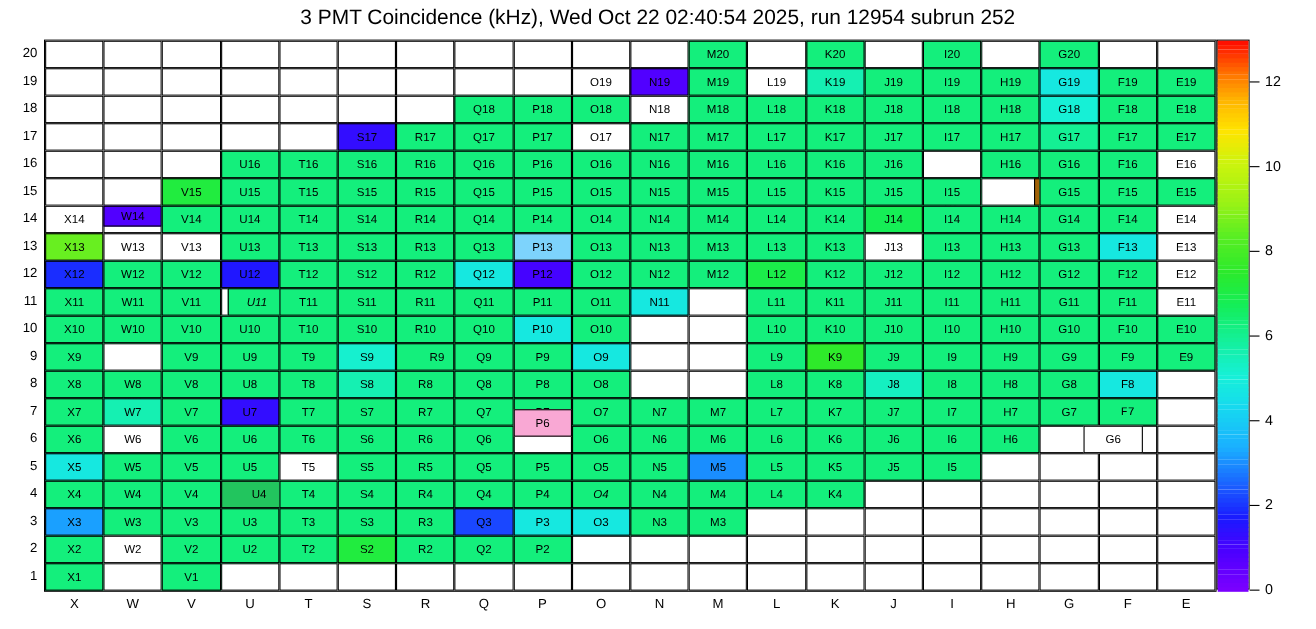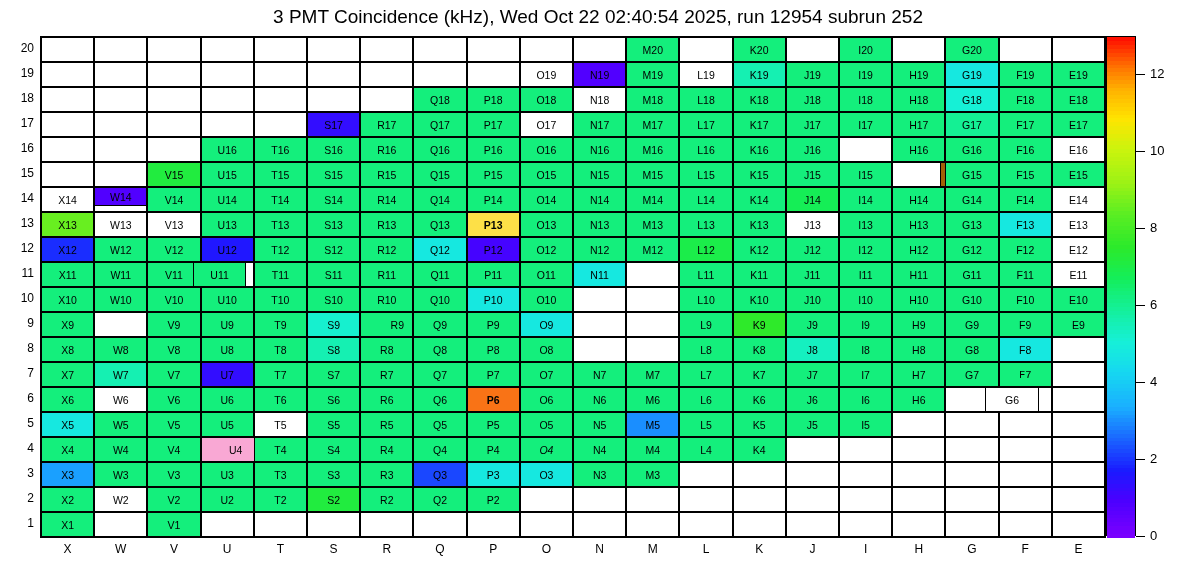--- a/index.html
+++ b/index.html
@@ -558,21 +558,21 @@
     <div class="cell" style="left: 957.6px; top: 150px; width: 53.2px; height: 25px; background: rgb(20, 239, 124);">F14</div>
     <div class="cell" style="left: 1010.8px; top: 150px; width: 53.2px; height: 25px; background: rgb(255, 255, 255);">E14</div>
     <div class="cell" style="left: 0px; top: 175px; width: 53.2px; height: 25px; background: rgb(104, 239, 32);">X13</div>
     <div class="cell" style="left: 53.2px; top: 175px; width: 53.2px; height: 25px; background: rgb(255, 255, 255);">W13</div>
     <div class="cell" style="left: 106.4px; top: 175px; width: 53.2px; height: 25px; background: rgb(255, 255, 255);">V13</div>
     <div class="cell" style="left: 159.6px; top: 175px; width: 53.2px; height: 25px; background: rgb(20, 239, 124);">U13</div>
     <div class="cell" style="left: 212.8px; top: 175px; width: 53.2px; height: 25px; background: rgb(20, 239, 124);">T13</div>
     <div class="cell" style="left: 266px; top: 175px; width: 53.2px; height: 25px; background: rgb(20, 239, 124);">S13</div>
     <div class="cell" style="left: 319.2px; top: 175px; width: 53.2px; height: 25px; background: rgb(20, 239, 124);">R13</div>
     <div class="cell" style="left: 372.4px; top: 175px; width: 53.2px; height: 25px; background: rgb(20, 239, 124);">Q13</div>
-    <div class="cell" style="left: 425.6px; top: 175px; width: 53.2px; height: 25px; background: #fde047; font-weight: bold;">P13</div>
+    <div class="cell" style="left: 425.6px; top: 175px; width: 53.2px; height: 25px; background: #7dd3fc;">P13</div>
     <div class="cell" style="left: 478.8px; top: 175px; width: 53.2px; height: 25px; background: rgb(20, 239, 124);">O13</div>
     <div class="cell" style="left: 532px; top: 175px; width: 53.2px; height: 25px; background: rgb(20, 239, 124);">N13</div>
     <div class="cell" style="left: 585.2px; top: 175px; width: 53.2px; height: 25px; background: rgb(20, 239, 124);">M13</div>
     <div class="cell" style="left: 638.4px; top: 175px; width: 53.2px; height: 25px; background: rgb(20, 239, 124);">L13</div>
     <div class="cell" style="left: 691.6px; top: 175px; width: 53.2px; height: 25px; background: rgb(20, 239, 124);">K13</div>
     <div class="cell" style="left: 744.8px; top: 175px; width: 53.2px; height: 25px; background: rgb(255, 255, 255);">J13</div>
     <div class="cell" style="left: 798px; top: 175px; width: 53.2px; height: 25px; background: rgb(20, 239, 124);">I13</div>
     <div class="cell" style="left: 851.2px; top: 175px; width: 53.2px; height: 25px; background: rgb(20, 239, 124);">H13</div>
     <div class="cell" style="left: 904.4px; top: 175px; width: 53.2px; height: 25px; background: rgb(20, 239, 124);">G13</div>
     <div class="cell" style="left: 957.6px; top: 175px; width: 53.2px; height: 25px; background: rgb(22, 232, 224);">F13</div>
@@ -593,21 +593,21 @@
     <div class="cell" style="left: 691.6px; top: 200px; width: 53.2px; height: 25px; background: rgb(20, 239, 124);">K12</div>
     <div class="cell" style="left: 744.8px; top: 200px; width: 53.2px; height: 25px; background: rgb(20, 239, 124);">J12</div>
     <div class="cell" style="left: 798px; top: 200px; width: 53.2px; height: 25px; background: rgb(20, 239, 124);">I12</div>
     <div class="cell" style="left: 851.2px; top: 200px; width: 53.2px; height: 25px; background: rgb(20, 239, 124);">H12</div>
     <div class="cell" style="left: 904.4px; top: 200px; width: 53.2px; height: 25px; background: rgb(20, 239, 124);">G12</div>
     <div class="cell" style="left: 957.6px; top: 200px; width: 53.2px; height: 25px; background: rgb(20, 239, 124);">F12</div>
     <div class="cell" style="left: 1010.8px; top: 200px; width: 53.2px; height: 25px; background: rgb(255, 255, 255);">E12</div>
     <div class="cell" style="left: 0px; top: 225px; width: 53.2px; height: 25px; background: rgb(20, 239, 124);">X11</div>
     <div class="cell" style="left: 53.2px; top: 225px; width: 53.2px; height: 25px; background: rgb(20, 239, 124);">W11</div>
     <div class="cell" style="left: 106.4px; top: 225px; width: 53.2px; height: 25px; background: rgb(20, 239, 124);">V11</div>
-    <div class="cell" style="left: 152px; top: 225px; width: 53.2px; height: 25px; background: rgb(20, 239, 124);">U11</div>
+    <div class="cell" style="left: 166px; top: 225px; width: 53.2px; height: 25px; background: rgb(20, 239, 124); font-style: italic;">U11</div>
     <div class="cell" style="left: 212.8px; top: 225px; width: 53.2px; height: 25px; background: rgb(20, 239, 124);">T11</div>
     <div class="cell" style="left: 266px; top: 225px; width: 53.2px; height: 25px; background: rgb(20, 239, 124);">S11</div>
     <div class="cell" style="left: 319.2px; top: 225px; width: 53.2px; height: 25px; background: rgb(20, 239, 124);">R11</div>
     <div class="cell" style="left: 372.4px; top: 225px; width: 53.2px; height: 25px; background: rgb(20, 239, 124);">Q11</div>
     <div class="cell" style="left: 425.6px; top: 225px; width: 53.2px; height: 25px; background: rgb(20, 239, 124);">P11</div>
     <div class="cell" style="left: 478.8px; top: 225px; width: 53.2px; height: 25px; background: rgb(20, 239, 124);">O11</div>
     <div class="cell" style="left: 532px; top: 225px; width: 53.2px; height: 25px; background: rgb(22, 232, 224);">N11</div>
     <div class="cell" style="left: 638.4px; top: 225px; width: 53.2px; height: 25px; background: rgb(20, 239, 124);">L11</div>
     <div class="cell" style="left: 691.6px; top: 225px; width: 53.2px; height: 25px; background: rgb(20, 239, 124);">K11</div>
     <div class="cell" style="left: 744.8px; top: 225px; width: 53.2px; height: 25px; background: rgb(20, 239, 124);">J11</div>
@@ -689,21 +689,21 @@
     <div class="cell" style="left: 904.4px; top: 325px; width: 53.2px; height: 25px; background: rgb(20, 239, 124);">G7</div>
     <div class="cell" style="left: 957.6px; top: 325px; width: 53.2px; height: 25px; background: rgb(20, 239, 124); font-family: Liberation Mono, monospace;">F7</div>
     <div class="cell" style="left: 0px; top: 350px; width: 53.2px; height: 25px; background: rgb(20, 239, 124);">X6</div>
     <div class="cell" style="left: 53.2px; top: 350px; width: 53.2px; height: 25px; background: rgb(255, 255, 255);">W6</div>
     <div class="cell" style="left: 106.4px; top: 350px; width: 53.2px; height: 25px; background: rgb(20, 239, 124);">V6</div>
     <div class="cell" style="left: 159.6px; top: 350px; width: 53.2px; height: 25px; background: rgb(20, 239, 124);">U6</div>
     <div class="cell" style="left: 212.8px; top: 350px; width: 53.2px; height: 25px; background: rgb(20, 239, 124);">T6</div>
     <div class="cell" style="left: 266px; top: 350px; width: 53.2px; height: 25px; background: rgb(20, 239, 124);">S6</div>
     <div class="cell" style="left: 319.2px; top: 350px; width: 53.2px; height: 25px; background: rgb(20, 239, 124);">R6</div>
     <div class="cell" style="left: 372.4px; top: 350px; width: 53.2px; height: 25px; background: rgb(20, 239, 124);">Q6</div>
-    <div class="cell" style="left: 425.6px; top: 350px; width: 53.2px; height: 25px; background: #f97316; font-weight: bold;">P6</div>
+    <div class="cell" style="left: 425.6px; top: 335px; width: 53.2px; height: 25px; background: #f9a8d4;">P6</div>
     <div class="cell" style="left: 478.8px; top: 350px; width: 53.2px; height: 25px; background: rgb(20, 239, 124);">O6</div>
     <div class="cell" style="left: 532px; top: 350px; width: 53.2px; height: 25px; background: rgb(20, 239, 124);">N6</div>
     <div class="cell" style="left: 585.2px; top: 350px; width: 53.2px; height: 25px; background: rgb(20, 239, 124);">M6</div>
     <div class="cell" style="left: 638.4px; top: 350px; width: 53.2px; height: 25px; background: rgb(20, 239, 124);">L6</div>
     <div class="cell" style="left: 691.6px; top: 350px; width: 53.2px; height: 25px; background: rgb(20, 239, 124);">K6</div>
     <div class="cell" style="left: 744.8px; top: 350px; width: 53.2px; height: 25px; background: rgb(20, 239, 124);">J6</div>
     <div class="cell" style="left: 798px; top: 350px; width: 53.2px; height: 25px; background: rgb(20, 239, 124);">I6</div>
     <div class="cell" style="left: 851.2px; top: 350px; width: 53.2px; height: 25px; background: rgb(20, 239, 124);">H6</div>
     <div class="cell" style="left: 904.4px; top: 350px; width: 53.2px; height: 25px; background: rgb(255, 255, 255); margin-left: 40px;">G6</div>
     <div class="cell" style="left: 0px; top: 375px; width: 53.2px; height: 25px; background: rgb(22, 232, 224);">X5</div>
@@ -718,21 +718,21 @@
     <div class="cell" style="left: 478.8px; top: 375px; width: 53.2px; height: 25px; background: rgb(20, 239, 124);">O5</div>
     <div class="cell" style="left: 532px; top: 375px; width: 53.2px; height: 25px; background: rgb(20, 239, 124);">N5</div>
     <div class="cell" style="left: 585.2px; top: 375px; width: 53.2px; height: 25px; background: rgb(26, 142, 255);">M5</div>
     <div class="cell" style="left: 638.4px; top: 375px; width: 53.2px; height: 25px; background: rgb(20, 239, 124);">L5</div>
     <div class="cell" style="left: 691.6px; top: 375px; width: 53.2px; height: 25px; background: rgb(20, 239, 124);">K5</div>
     <div class="cell" style="left: 744.8px; top: 375px; width: 53.2px; height: 25px; background: rgb(20, 239, 124);">J5</div>
     <div class="cell" style="left: 798px; top: 375px; width: 53.2px; height: 25px; background: rgb(20, 239, 124);">I5</div>
     <div class="cell" style="left: 0px; top: 400px; width: 53.2px; height: 25px; background: rgb(20, 239, 124);">X4</div>
     <div class="cell" style="left: 53.2px; top: 400px; width: 53.2px; height: 25px; background: rgb(20, 239, 124);">W4</div>
     <div class="cell" style="left: 106.4px; top: 400px; width: 53.2px; height: 25px; background: rgb(20, 239, 124);">V4</div>
-    <div class="cell" style="left: 159.6px; top: 400px; width: 70px; height: 25px; background: #f9a8d4; text-align: center;">U4</div>
+    <div class="cell" style="left: 159.6px; top: 400px; width: 70px; height: 25px; background: #22c55e; text-align: center;">U4</div>
     <div class="cell" style="left: 212.8px; top: 400px; width: 53.2px; height: 25px; background: rgb(20, 239, 124);">T4</div>
     <div class="cell" style="left: 266px; top: 400px; width: 53.2px; height: 25px; background: rgb(20, 239, 124);">S4</div>
     <div class="cell" style="left: 319.2px; top: 400px; width: 53.2px; height: 25px; background: rgb(20, 239, 124);">R4</div>
     <div class="cell" style="left: 372.4px; top: 400px; width: 53.2px; height: 25px; background: rgb(20, 239, 124);">Q4</div>
     <div class="cell" style="left: 425.6px; top: 400px; width: 53.2px; height: 25px; background: rgb(20, 239, 124);">P4</div>
     <div class="cell" style="left: 478.8px; top: 400px; width: 53.2px; height: 25px; background: rgb(20, 239, 124); font-style: italic;">O4</div>
     <div class="cell" style="left: 532px; top: 400px; width: 53.2px; height: 25px; background: rgb(20, 239, 124);">N4</div>
     <div class="cell" style="left: 585.2px; top: 400px; width: 53.2px; height: 25px; background: rgb(20, 239, 124);">M4</div>
     <div class="cell" style="left: 638.4px; top: 400px; width: 53.2px; height: 25px; background: rgb(20, 239, 124);">L4</div>
     <div class="cell" style="left: 691.6px; top: 400px; width: 53.2px; height: 25px; background: rgb(20, 239, 124);">K4</div>

